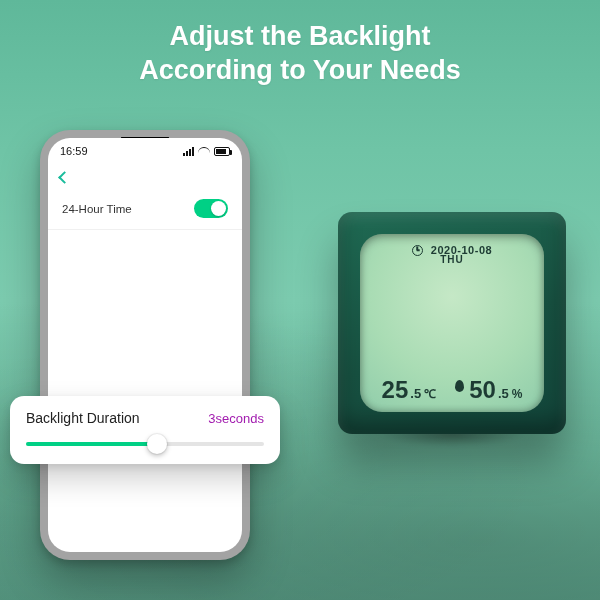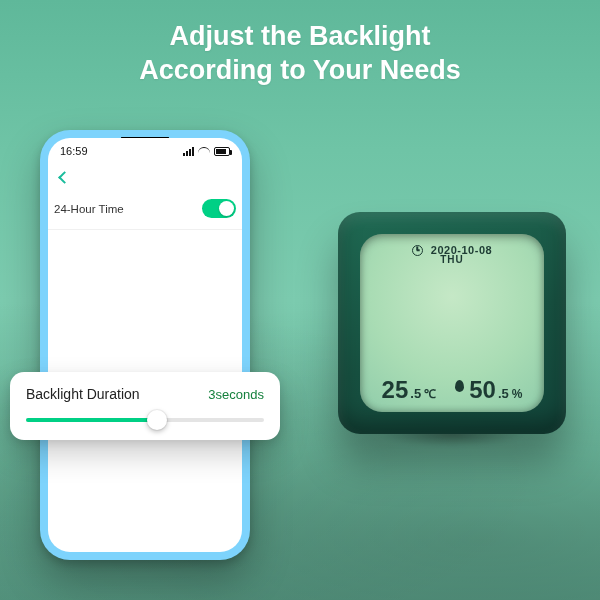--- a/index.html
+++ b/index.html
@@ -28,21 +28,21 @@
     padding-top: 20px;
     text-shadow: 0 1px 2px rgba(0,0,0,.08);
   }
   
   .phone {
     position: absolute;
     left: 40px;
     top: 130px;
     width: 210px;
     height: 430px;
-    background: #7dd3fc;
+    background: #a3a3a3;
     border-radius: 30px;
     padding: 8px;
     box-shadow: 0 20px 40px rgba(0,0,0,.28), 0 4px 10px rgba(0,0,0,.2);
   }
   .screen {
     background: #fff;
     width: 100%;
     height: 100%;
     border-radius: 22px;
     overflow: hidden;
@@ -90,21 +90,21 @@
   .title {
     font-size: 22px;
     font-weight: 400;
     color: #222;
     padding: 2px 14px 10px;
   }
   .row {
     display: flex;
     align-items: center;
     justify-content: space-between;
-    padding: 11px 6px;
+    padding: 11px 14px;
     font-size: 11.5px;
     color: #333;
     border-bottom: 1px solid #f0f0f0;
   }
   .row .val { color: #bdbdbd; font-size: 11px; }
   .toggle {
     width: 34px; height: 19px;
     background: #00d085;
     border-radius: 20px;
     position: relative;
@@ -115,36 +115,36 @@
     box-shadow: 0 1px 2px rgba(0,0,0,.2);
   }
   .spacer-blur {
     height: 88px;
     background: #fff;
   }
   
   .popout {
     position: absolute;
     left: 10px;
-    top: 372px;
+    top: 396px;
     width: 270px;
     background: #fff;
     border-radius: 14px;
     box-shadow: 0 14px 30px rgba(0,0,0,.20), 0 3px 8px rgba(0,0,0,.10);
     padding: 14px 16px 18px;
     z-index: 5;
   }
   .popout-header {
     display: flex;
     justify-content: space-between;
     align-items: baseline;
     margin-bottom: 16px;
   }
   .popout-header .lbl { font-size: 14px; color: #222;}
-  .popout-header .pv { font-size: 13px; color: #15803d; font-weight:500;}
+  .popout-header .pv { font-size: 13px; color: #a21caf; font-weight:500;}
   .slider {
     position: relative;
     height: 4px;
     background: #e4e4e4;
     border-radius: 4px;
   }
   .slider-fill {
     position: absolute; left:0; top:0; bottom:0;
     width: 55%;
     background: #00d085;
@@ -160,21 +160,21 @@
     border-radius: 50%;
     box-shadow: 0 2px 5px rgba(0,0,0,.25), 0 0 0 1px rgba(0,0,0,.05);
   }
   
   .clock {
     position: absolute;
     right: 34px;
     top: 212px;
     width: 228px;
     height: 222px;
-    border-radius: 22px;
+    border-radius: 14px;
     background: linear-gradient(160deg, #1f6a53 0%, #175040 55%, #12453a 100%);
     box-shadow: inset 0 6px 14px rgba(255,255,255,.10),
                 inset 0 -12px 22px rgba(0,0,0,.35),
                 0 30px 40px rgba(0,0,0,.30);
     padding: 22px;
   }
   .clock::after{
     content:"";
     position:absolute;
     left:12px; right:12px; bottom:-18px;

